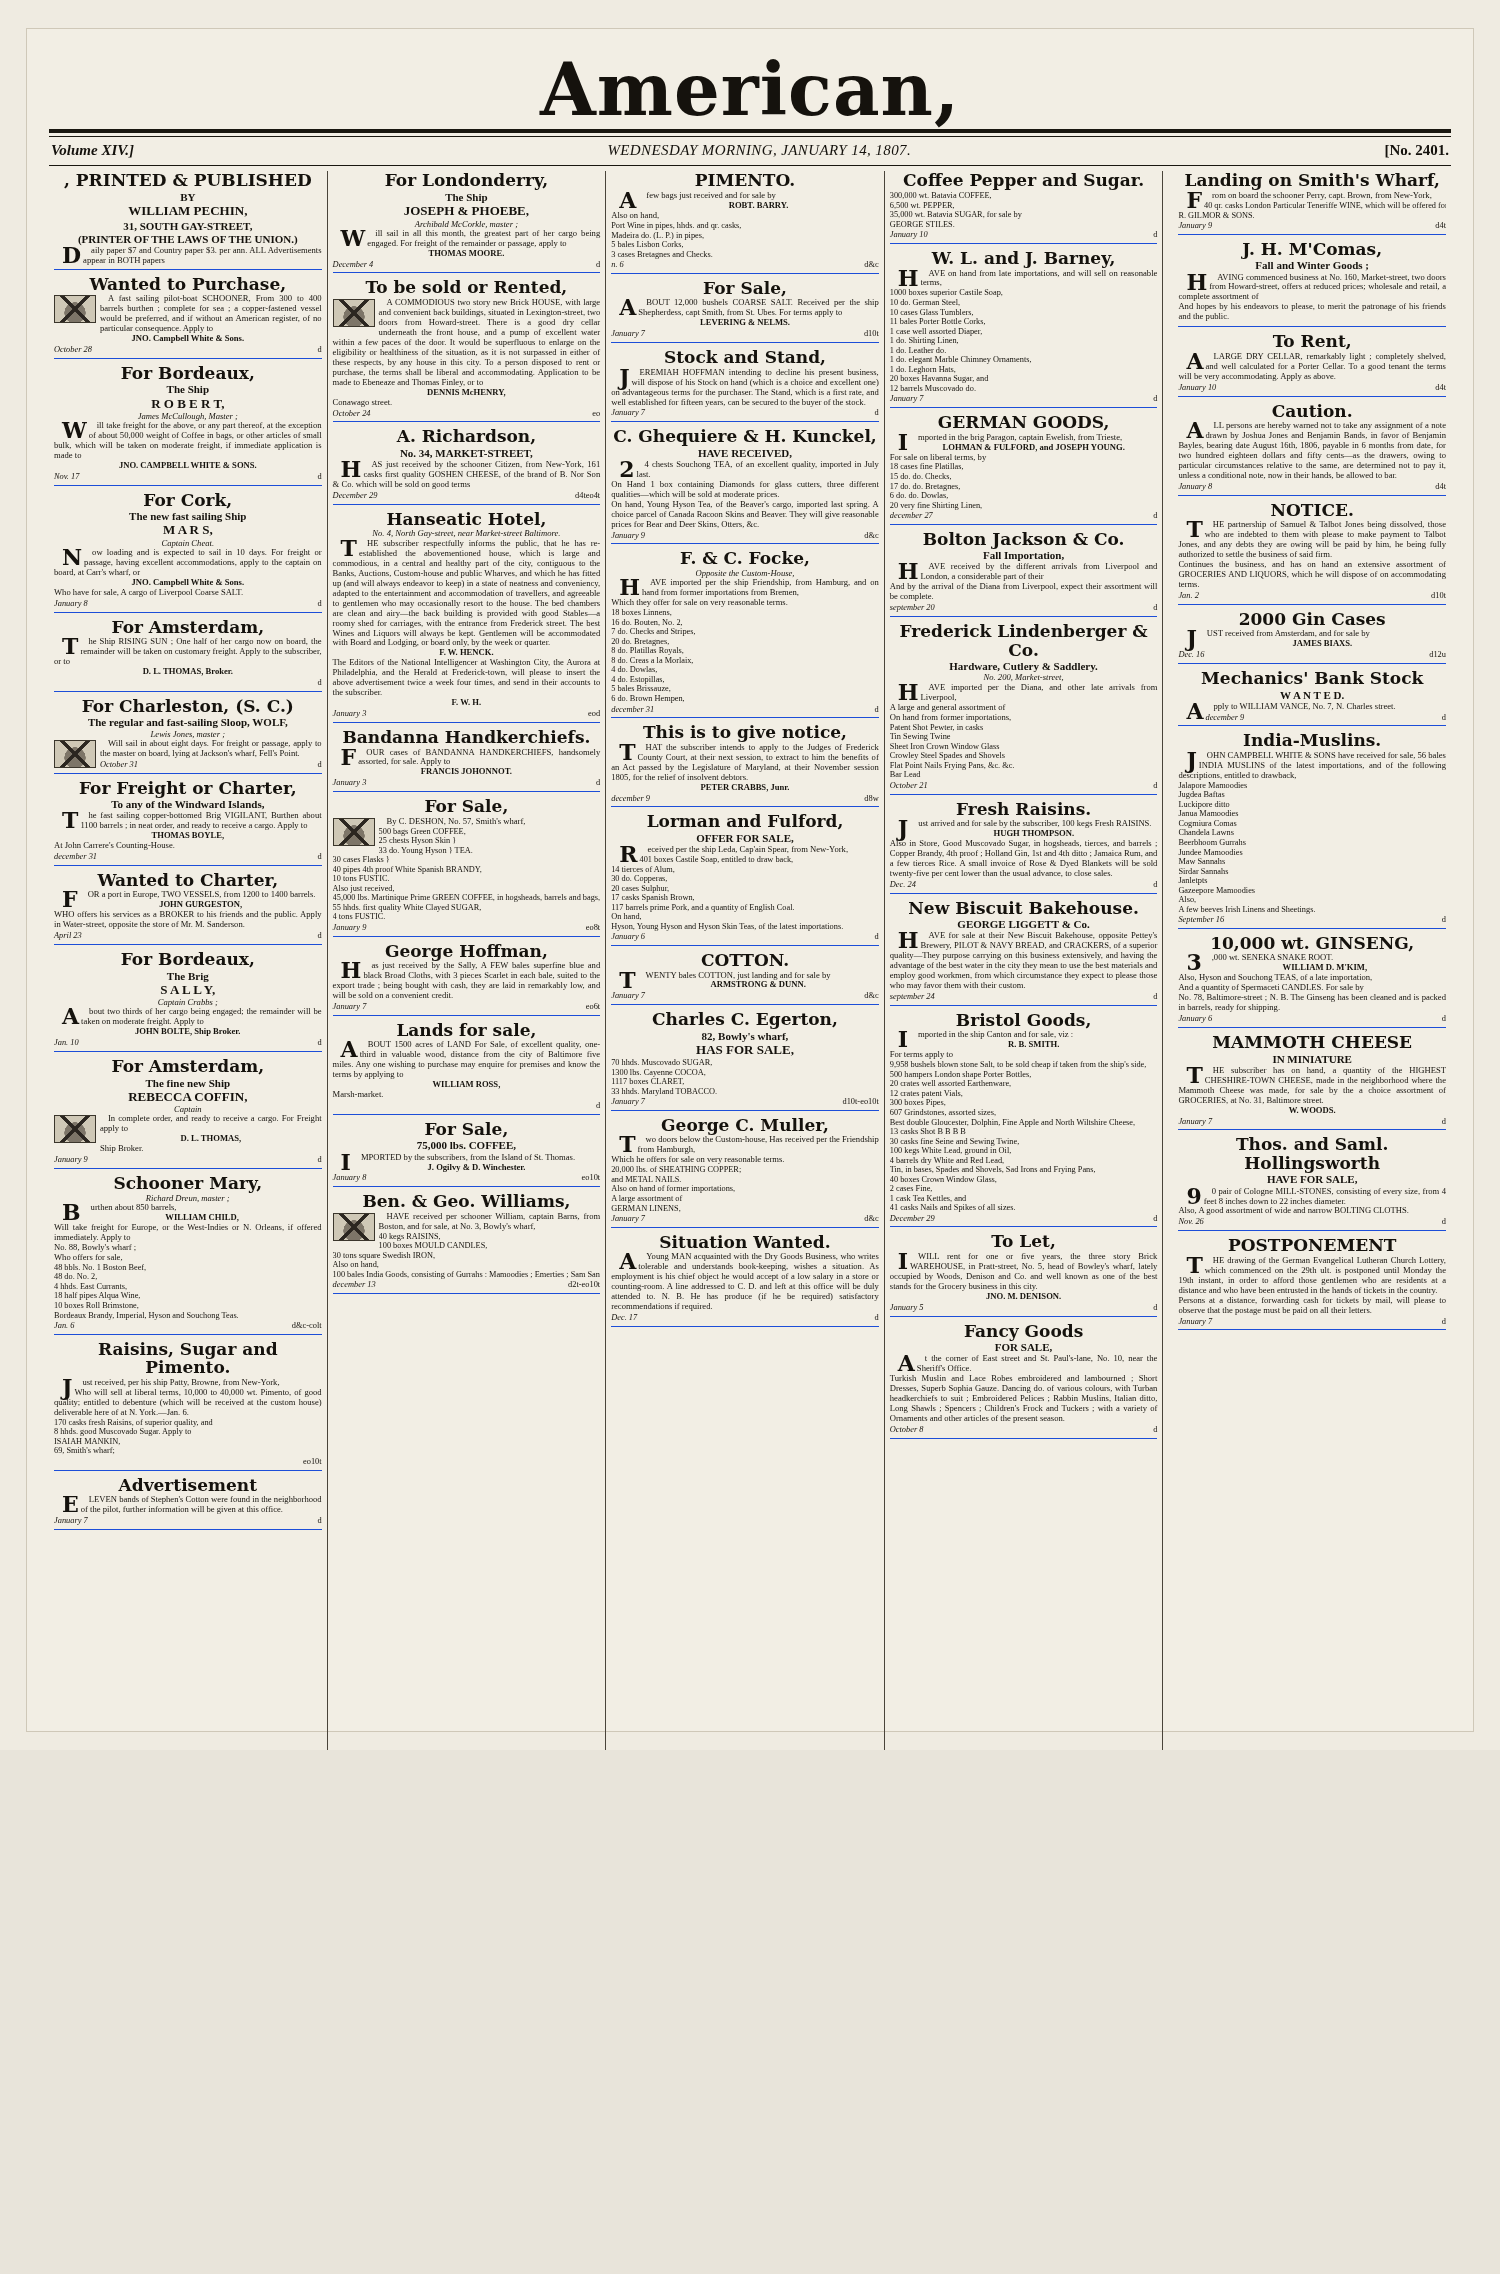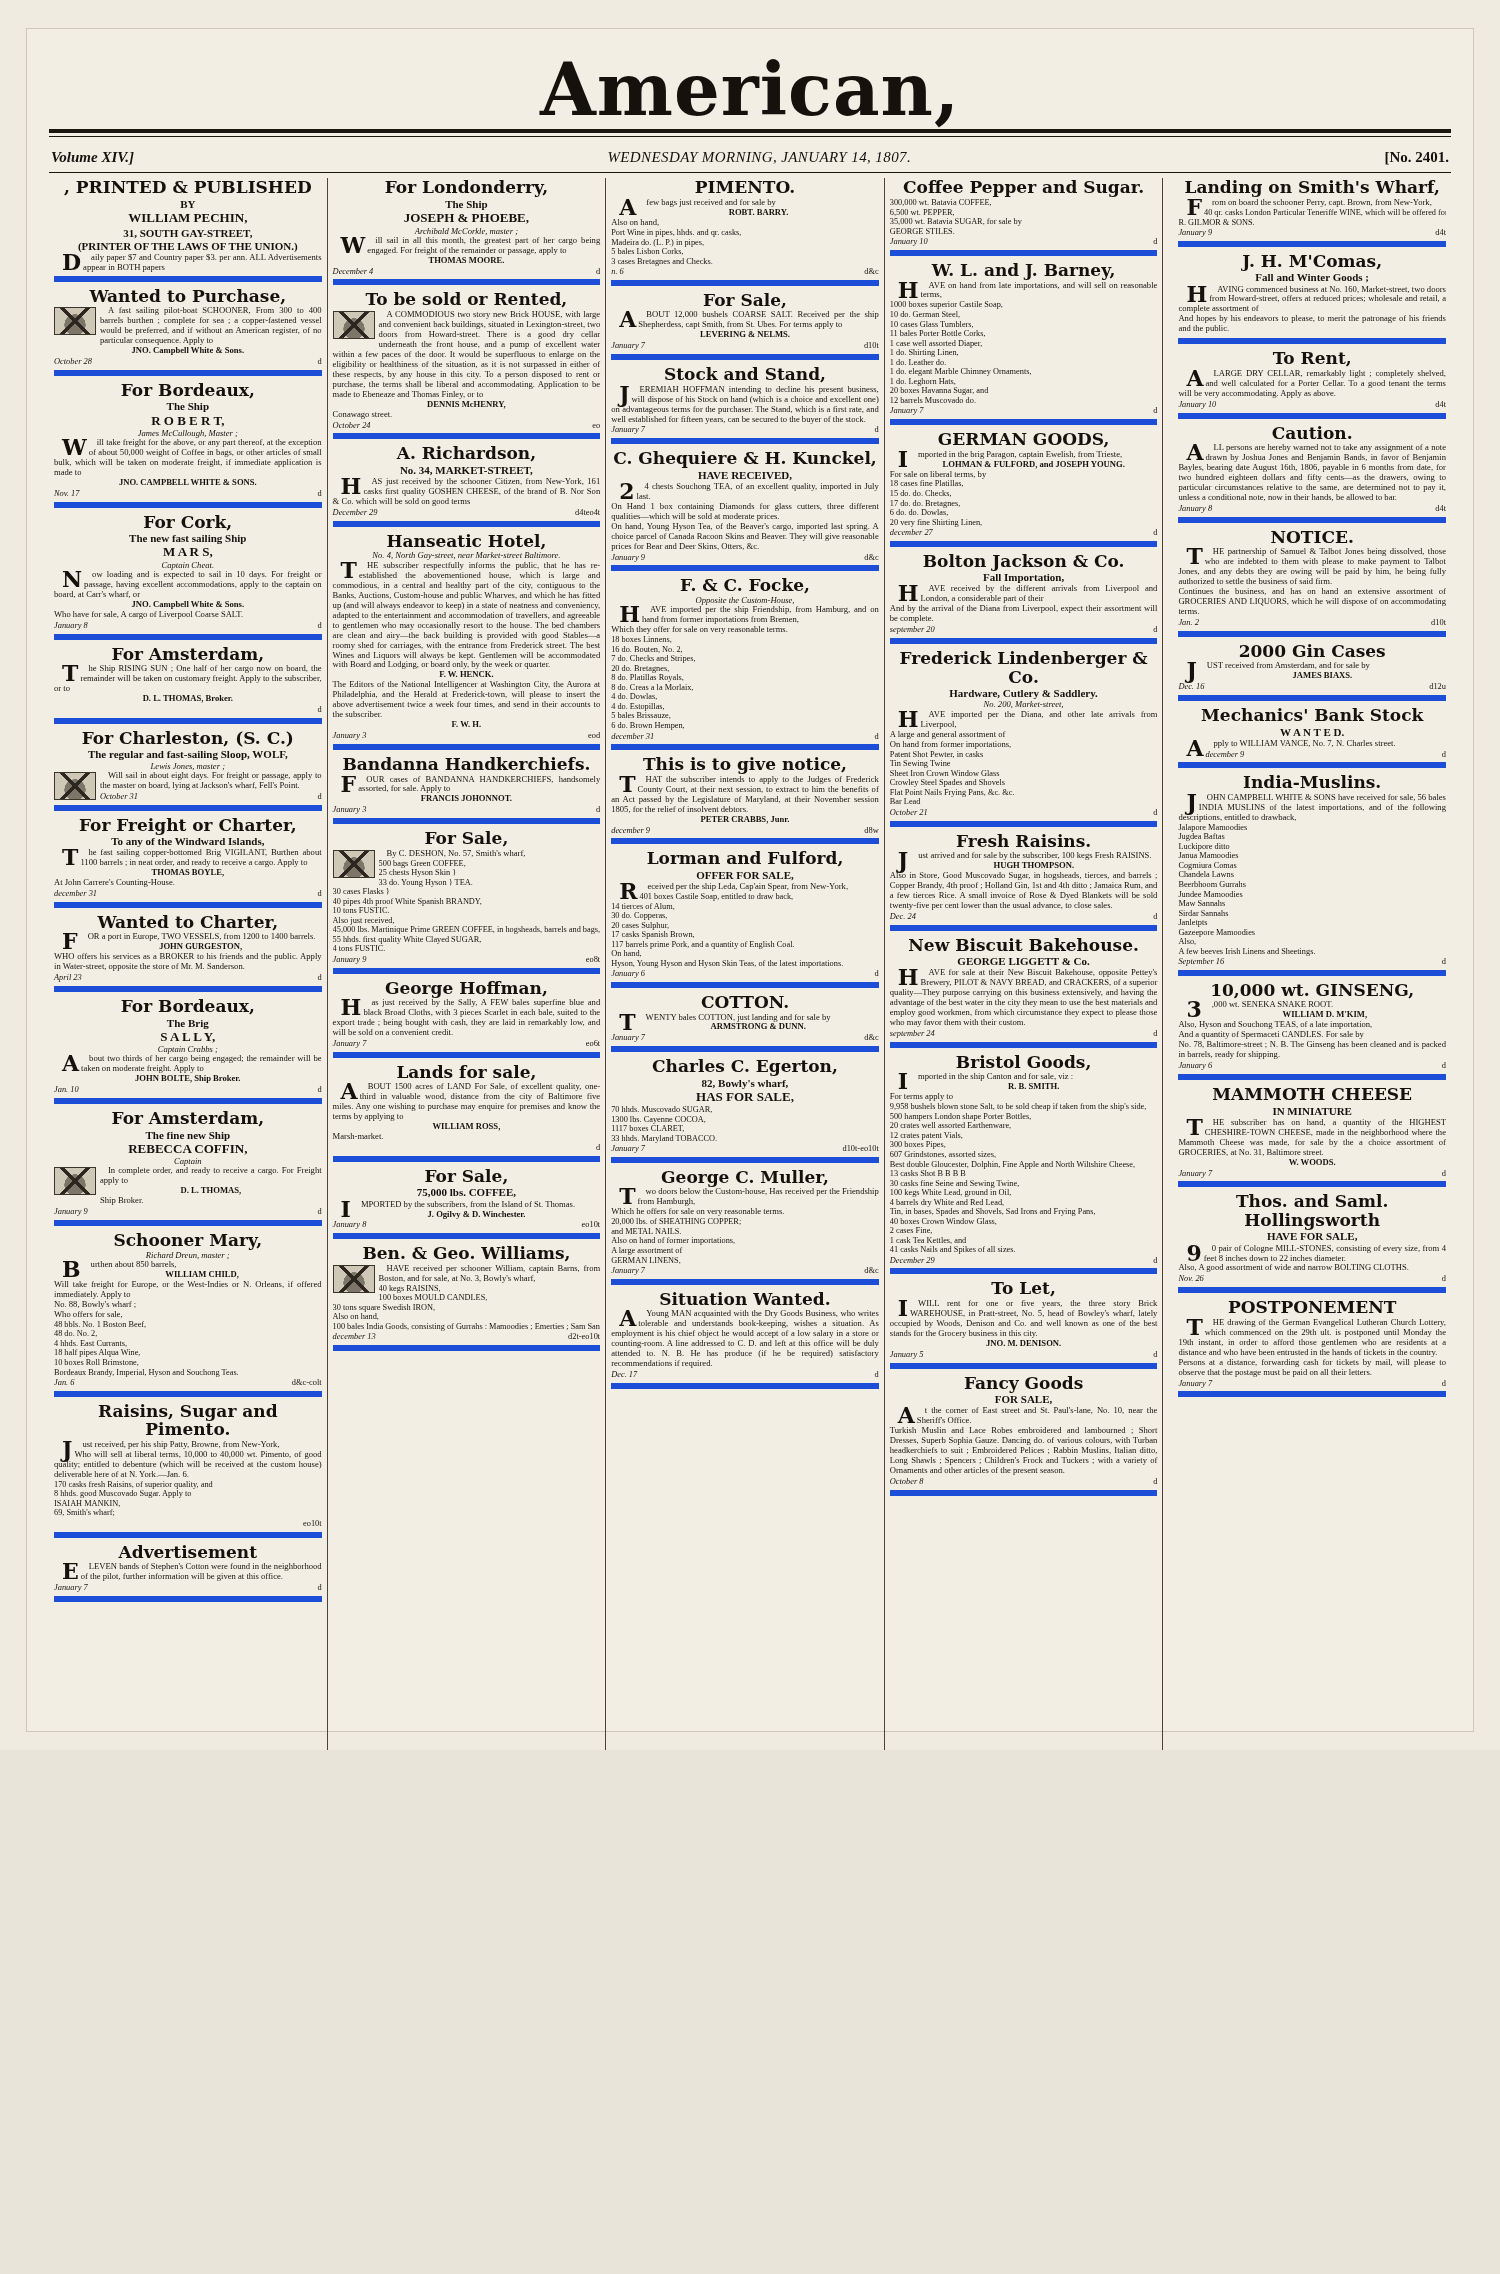--- a/index.html
+++ b/index.html
@@ -44,39 +44,39 @@
     letter-spacing:5px;
     margin:2px 0 4px 0;
   }
   .rule-thick{border-top:4px solid #1a1710;border-bottom:1px solid #1a1710;height:3px;margin:3px 0 2px 0;}
   .rule-thin{border-top:1px solid #1a1710;margin:2px 0;}
   .mh-line{
     display:flex;justify-content:space-between;align-items:baseline;
     font-size:15px;padding:3px 2px 4px 2px;
   }
   .mh-vol{font-style:italic;font-weight:700;}
-  .mh-date{font-variant:small-caps;letter-spacing:.4px;font-size:15px;font-style:italic;margin-top:7px;}
+  .mh-date{font-variant:small-caps;letter-spacing:.4px;font-size:15px;font-style:italic;}
   .mh-no{font-weight:700;}
   
   .cols{
     display:flex;
     margin-top:5px;
     height:1905px;
     font-size:9.2px;
     line-height:1.14;
   }
   .col{
     flex:1 1 0;
     padding:0 5px;
     border-right:1px solid #4a443a;
     overflow:hidden;
   }
   .col:last-child{border-right:none;margin-left:10px;}
   .ad{margin-bottom:5px;padding-bottom:3px;}
-  .ad.sep{border-bottom:6px solid #1d4ed8;}
+  .ad.sep{border-bottom:1px solid #1d4ed8;}
   .ad-head{
     text-align:center;
     font-weight:700;
     line-height:1.1;
     margin-bottom:1px;
   }
   .h-big{font-size:17px;font-family:"DejaVu Serif",serif;}
   .h-mid{font-size:13px;}
   .h-small{font-size:11px;}
   .sub{text-align:center;font-size:8.6px;font-style:italic;line-height:1.1;}

